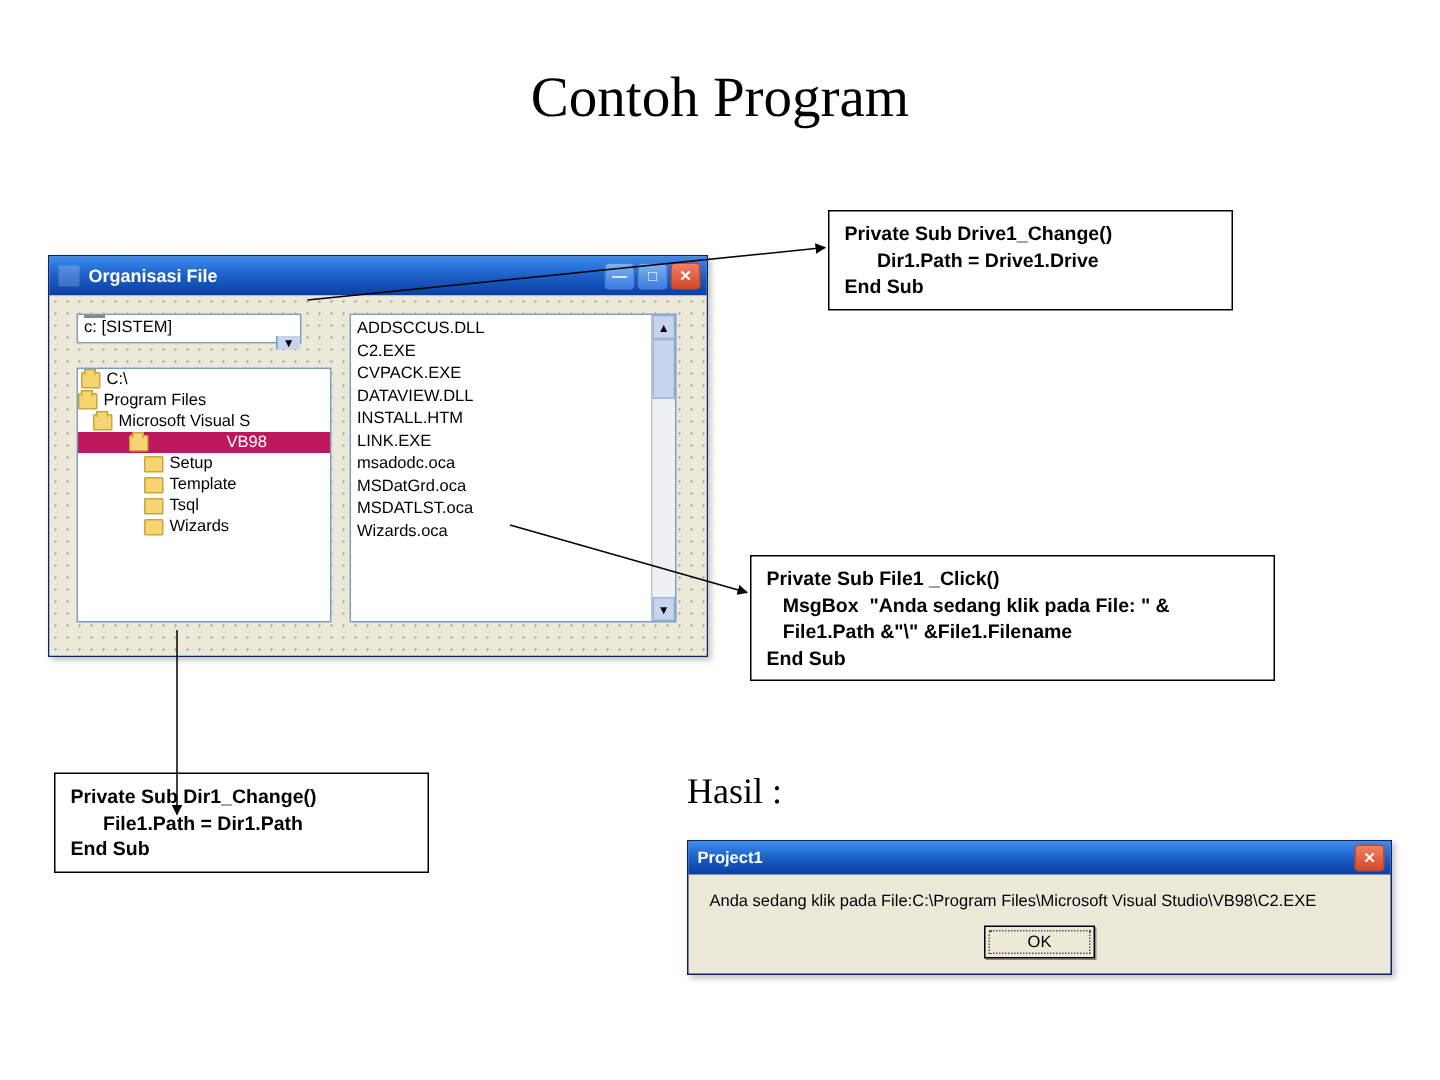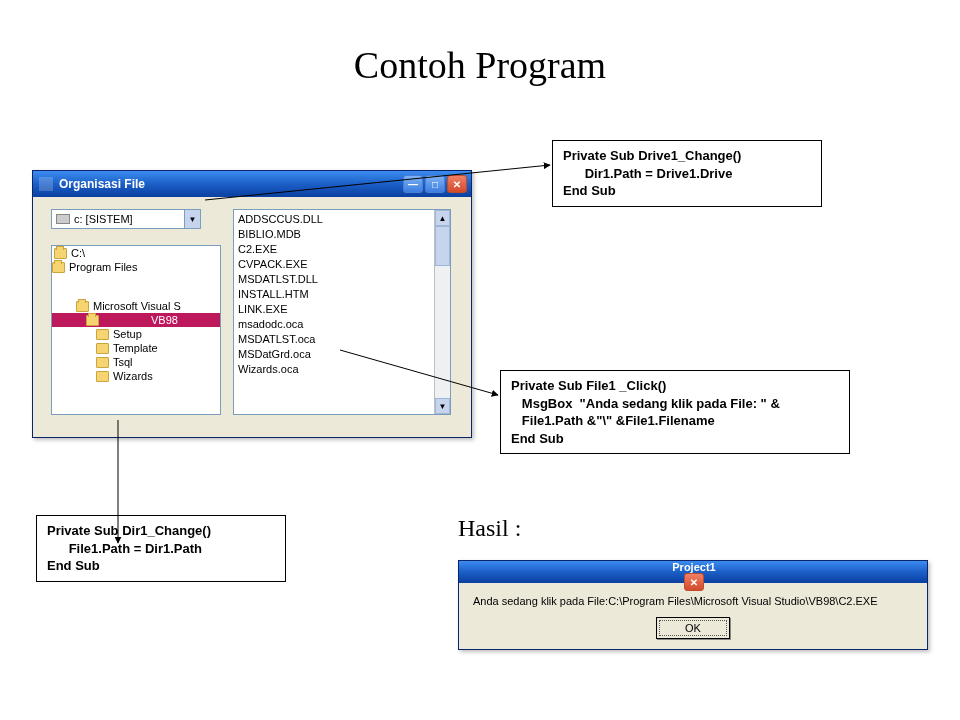--- a/index.html
+++ b/index.html
@@ -69,23 +69,24 @@
     background-color: #ece9d8;
     min-height: 240px;
     position: relative;
   }
   .drive-combo {
     position: absolute;
     top: 12px; left: 18px;
     width: 150px; height: 20px;
     border: 1px solid #7b9ebd;
     background: #fff;
-    display: flex; align-items: center;
+    display: flex; 
     font-size: 11px;
     padding-left: 4px;
+    flex-direction: column;
   }
   .drive-combo .drive-icon {
     width: 14px; height: 10px; background: #ccc; border: 1px solid #888;
     margin-right: 4px; display:inline-block;
   }
   .drive-combo .combo-arrow {
     margin-left: auto;
     width: 16px; height: 100%;
     background: #c6d4ee;
     border-left: 1px solid #7b9ebd;
@@ -119,21 +120,21 @@
   .dir-item .folder-icon.open::before {
     content:"";
     position:absolute;
     top:-3px; left:1px;
     width:6px; height:3px;
     background:#f5d471;
     border:1px solid #c9a53a;
     border-bottom:none;
   }
   .dir-item.ind1 { padding-left: 0; }
-  .dir-item.ind2 { padding-left: 24px; margin-top: 25px; }
+  .dir-item.ind2 { padding-left: 10px; }
   .dir-item.ind3 { padding-left: 34px; }
   .dir-item.ind4 { padding-left: 44px; }
   .dir-item.selected {
     background: #be185d; color: #fff; gap: 48px;
   }
   .file-list {
     position: absolute;
     top: 12px; left: 200px;
     width: 218px; height: 206px;
     border: 1px solid #7b9ebd;
@@ -193,21 +194,21 @@
   }
   
   .msgbox-window {
     position: absolute;
     top: 560px; left: 458px;
     width: 470px;
     border: 1px solid #0a246a;
     box-shadow: 2px 2px 4px rgba(0,0,0,0.25);
     background: #ece9d8;
   }
-  .msgbox-window .titlebar { height: 22px; font-size: 11px; flex-direction: column; }
+  .msgbox-window .titlebar { height: 22px; font-size: 11px; }
   .msgbox-body {
     padding: 12px 14px 10px;
     font-size: 11px;
     text-align: left;
   }
   .msgbox-btnrow { text-align: center; padding-bottom: 10px; }
   .msgbox-ok {
     width: 74px; height: 22px;
     border: 1px solid #000;
     outline: 1px dotted #555;
@@ -279,29 +280,28 @@
         </div>
         <div class="dir-item ind4">
           <span class="folder-icon"></span>
           <span>Wizards</span>
         </div>
       </div>
 
     <div class="file-list">
       <div class="file-items" id="file-list">
           <div class="file-item">ADDSCCUS.DLL</div>
-          <div class="file-item">BIBLIO.MDB</div>
           <div class="file-item">C2.EXE</div>
           <div class="file-item">CVPACK.EXE</div>
-          <div class="file-item">MSDATLST.DLL</div>
+          <div class="file-item">DATAVIEW.DLL</div>
           <div class="file-item">INSTALL.HTM</div>
           <div class="file-item">LINK.EXE</div>
           <div class="file-item">msadodc.oca</div>
+          <div class="file-item">MSDatGrd.oca</div>
           <div class="file-item">MSDATLST.oca</div>
-          <div class="file-item">MSDatGrd.oca</div>
           <div class="file-item">Wizards.oca</div>
         </div>
       <div class="scrollbar">
         <div class="sb-btn">▲</div>
         <div class="sb-track">
           <div class="sb-thumb"></div>
         </div>
         <div class="sb-btn">▼</div>
       </div>
     </div>

